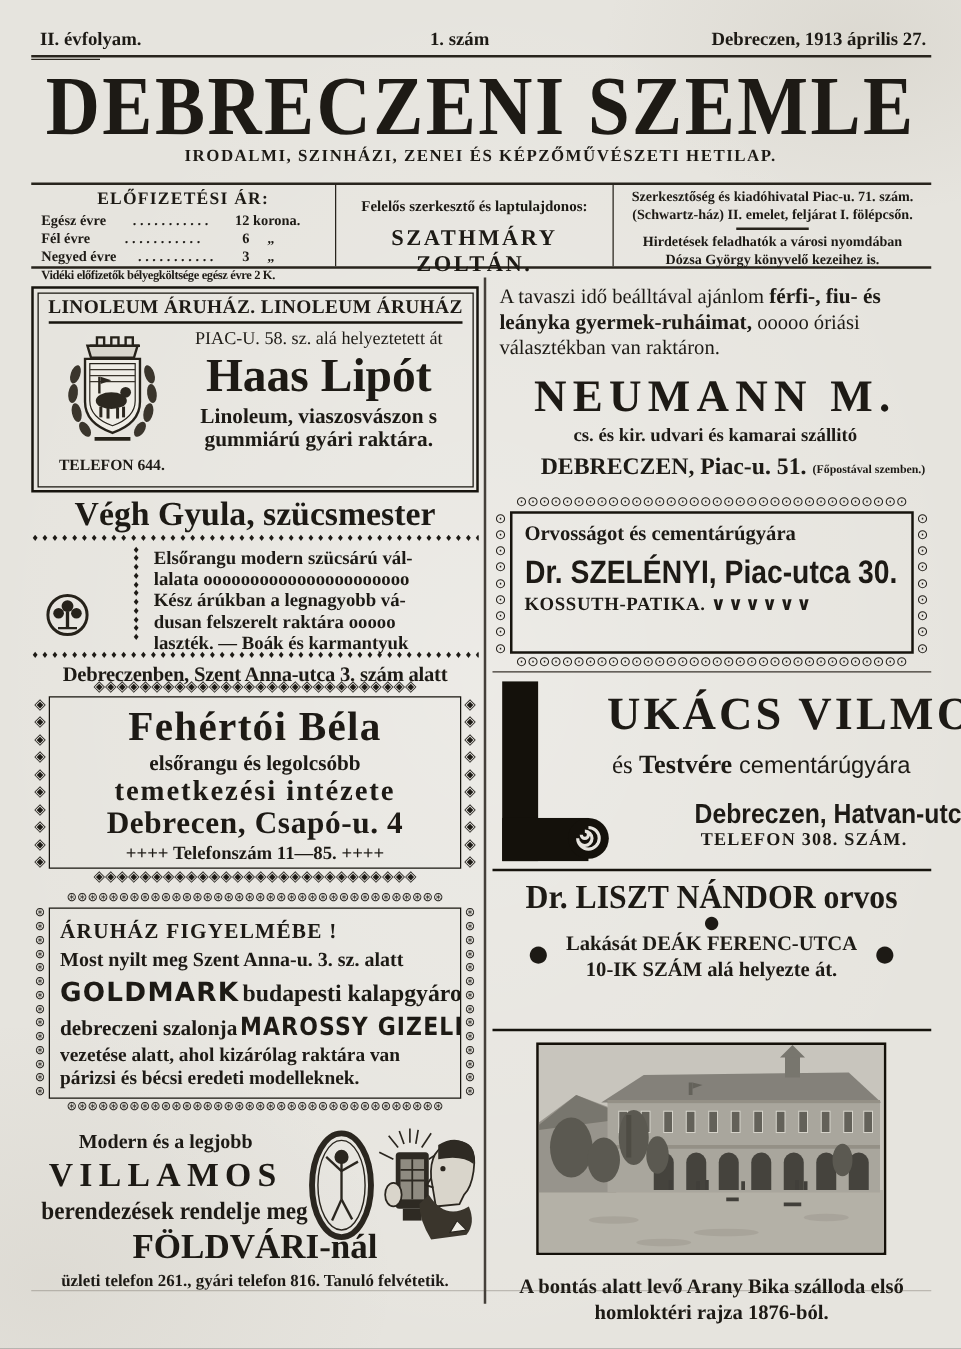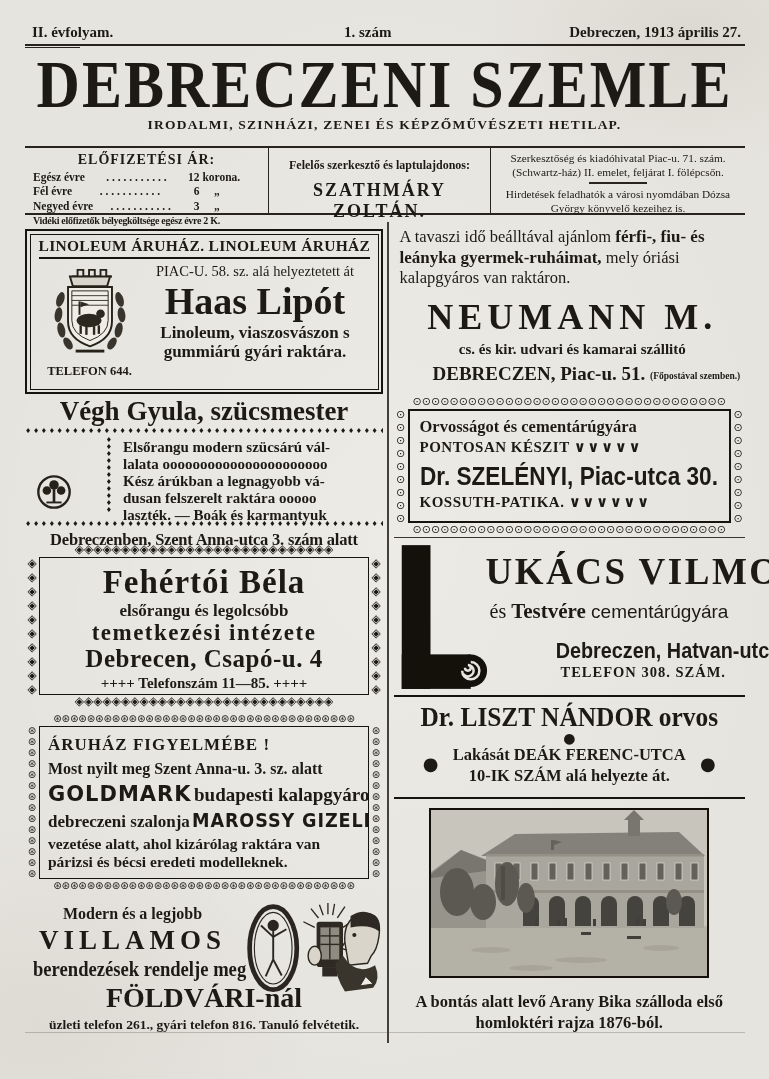--- a/index.html
+++ b/index.html
@@ -27,21 +27,21 @@
   .m-col{box-sizing:border-box;padding:3px 8px;}
   .m-sub{width:244px;border-right:1.5px solid #28241d;font-weight:bold;}
   .m-title{text-align:center;font-size:14px;letter-spacing:1px;margin:1px 0 2px;}
   .m-row{display:flex;font-size:11.5px;line-height:1.25;}
   .m-dots{flex:1;overflow:hidden;white-space:nowrap;text-align:center;}
   .m-val{width:72px;white-space:pre;}
   .m-note{margin-top:2px;font-size:10px;letter-spacing:-.3px;white-space:nowrap;}
   .m-ed{width:222px;border-right:1.5px solid #28241d;text-align:center;font-weight:bold;}
   .m-role{font-size:12px;margin-top:7px;}
   .m-name{font-size:18px;letter-spacing:2px;margin-top:7px;}
-  .m-office{flex:1;font-size:11.3px;font-weight:normal;text-align:center;line-height:1.25;}
+  .m-office{flex:1;font-size:11.3px;font-weight:bold;text-align:center;line-height:1.25;}
   .mini-rule{width:58px;height:1.5px;background:#28241d;margin:3px auto;}
   
   .cols{position:absolute;top:222px;left:25px;right:24px;bottom:0;display:flex;}
   .col-left{width:358px;}
   .col-divider{width:1.5px;background:#45403a;margin:0 5px 36px 4px;}
   .col-right{flex:1;min-width:0;}
   .bottom-faint{position:absolute;top:1032px;left:25px;right:24px;height:1px;background:rgba(80,72,60,.28);}
   
   .orn{position:relative;font-family:"DejaVu Sans",sans-serif;}
   .o-top,.o-bottom{position:absolute;left:0;right:0;height:14px;overflow:hidden;white-space:nowrap;text-align:center;line-height:13px;}
@@ -117,21 +117,21 @@
   .luk-art{position:absolute;left:2px;top:6px;}
   .luk-name{margin-left:92px;padding-top:12px;font-size:37px;font-weight:bold;letter-spacing:2.5px;white-space:nowrap;}
   .luk-l2{margin-left:96px;margin-top:6px;white-space:nowrap;}
   .luk-es{font-size:20px;}
   .luk-testvere{font-size:21px;font-weight:bold;}
   .luk-cement{font-family:"Liberation Sans",sans-serif;font-size:19px;}
   .luk-addr-block{margin-left:148px;text-align:center;margin-top:14px;}
   .luk-addr{font-family:"Liberation Sans",sans-serif;font-size:22px;font-weight:bold;white-space:nowrap;
     display:inline-block;transform:scaleX(.9);}
   .luk-phone{font-size:14.5px;font-weight:bold;letter-spacing:1px;white-space:nowrap;}
-  .liszt{height:102px;border-bottom:2px solid #17140e;box-sizing:border-box;text-align:center;padding-top:5px;position:relative;}
+  .liszt{height:128px;border-bottom:2px solid #17140e;box-sizing:border-box;text-align:center;padding-top:5px;position:relative;}
   .liszt-head{font-size:27px;font-weight:bold;white-space:nowrap;display:inline-block;transform:scaleX(.94);}
   .liszt-dot{font-size:14px;line-height:10px;font-family:"DejaVu Sans",sans-serif;}
   .liszt-addr-wrap{position:relative;display:inline-block;margin-top:2px;padding:0 30px;}
   .liszt-addr{font-size:16.5px;font-weight:bold;line-height:1.25;}
   .liszt-dot-l,.liszt-dot-r{position:absolute;top:8px;font-size:18px;font-family:"DejaVu Sans",sans-serif;}
   .liszt-dot-l{left:0;}.liszt-dot-r{right:0;}
   .photo-block{padding-top:9px;text-align:center;}
   .photo-frame{display:inline-block;border:2.5px solid #141009;line-height:0;background:#cac7c0;}
   .photo-caption{font-size:16.5px;font-weight:bold;line-height:1.3;margin-top:11px;padding:0 6px;}
 </style>
@@ -400,21 +400,21 @@
         <div class="fol-l4">FÖLDVÁRI-nál</div>
         <div class="fol-l5">üzleti telefon 261., gyári telefon 816. Tanuló felvétetik.</div>
       </div>
     </div>
 
     <div class="col-divider"></div>
 
     <div class="col-right">
 
       <div class="neumann">
-        <div class="neu-p"><span>A tavaszi idő beálltával ajánlom </span><span class="neu-b">férfi-, fiu- és leányka gyermek-ruháimat,</span><span> mely óriási kalapgyáros van raktáron.</span></div>
+        <div class="neu-p"><span>A tavaszi idő beálltával ajánlom </span><span class="neu-b">férfi-, fiu- és leányka gyermek-ruháimat,</span><span> ooooo óriási választékban van raktáron.</span></div>
         <div class="neu-name">NEUMANN M.</div>
         <div class="neu-sub">cs. és kir. udvari és kamarai szállitó</div>
         <div class="neu-addr">
           <span>DEBRECZEN, Piac-u. 51.</span>
           <span class="neu-note">(Főpostával szemben.)</span>
         </div>
       </div>
 
       <div class="szelenyi orn">
         <div class="o-top">⊙⊙⊙⊙⊙⊙⊙⊙⊙⊙⊙⊙⊙⊙⊙⊙⊙⊙⊙⊙⊙⊙⊙⊙⊙⊙⊙⊙⊙⊙⊙⊙⊙⊙</div>
@@ -436,24 +436,20 @@
 ⊙
 ⊙
 ⊙
 ⊙
 ⊙
 ⊙
 ⊙
 ⊙</div>
         <div class="orn-content">
           <div class="sz-l1">Orvosságot és cementárúgyára</div>
-          <div class="sz-l2">
-            <span>PONTOSAN KÉSZIT</span>
-            <span class="marks">∨∨∨∨∨</span>
-          </div>
           <div><span class="sz-l3">Dr. SZELÉNYI, Piac-utca 30.</span></div>
           <div class="sz-l4">
             <span>KOSSUTH-PATIKA.</span>
             <span class="marks">∨∨∨∨∨∨</span>
           </div>
         </div>
       </div>
 
       <div class="lukacs">
         <div class="luk-art">

